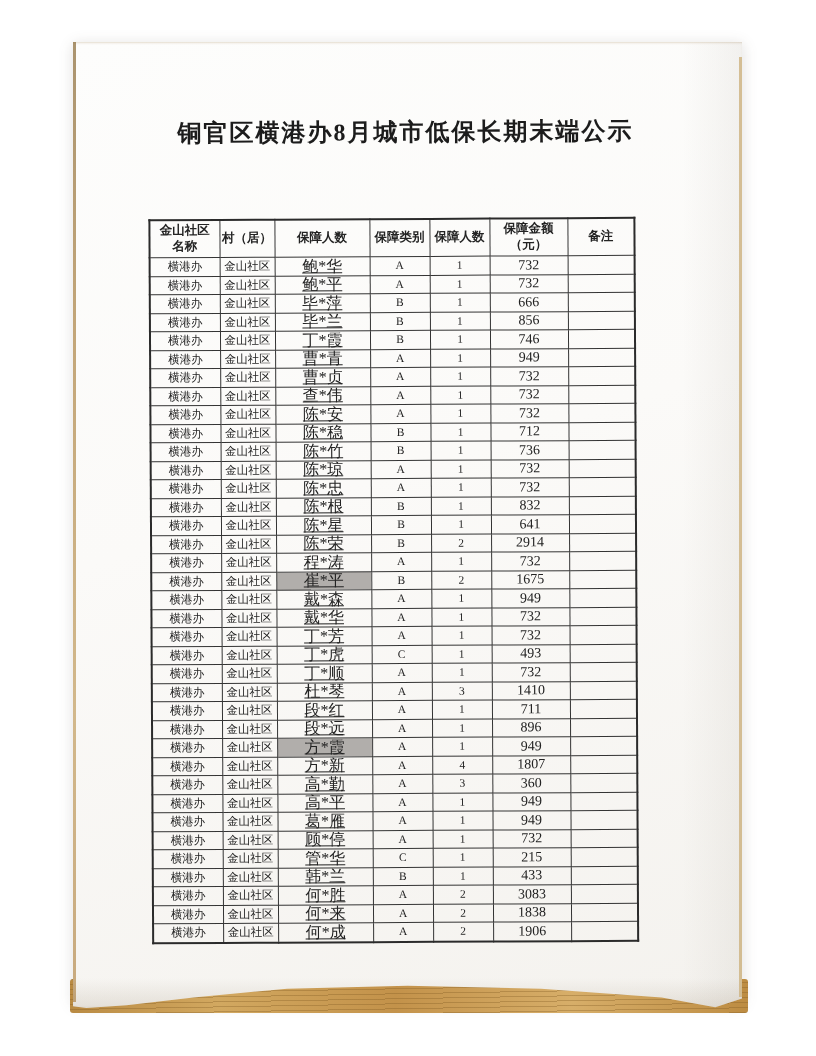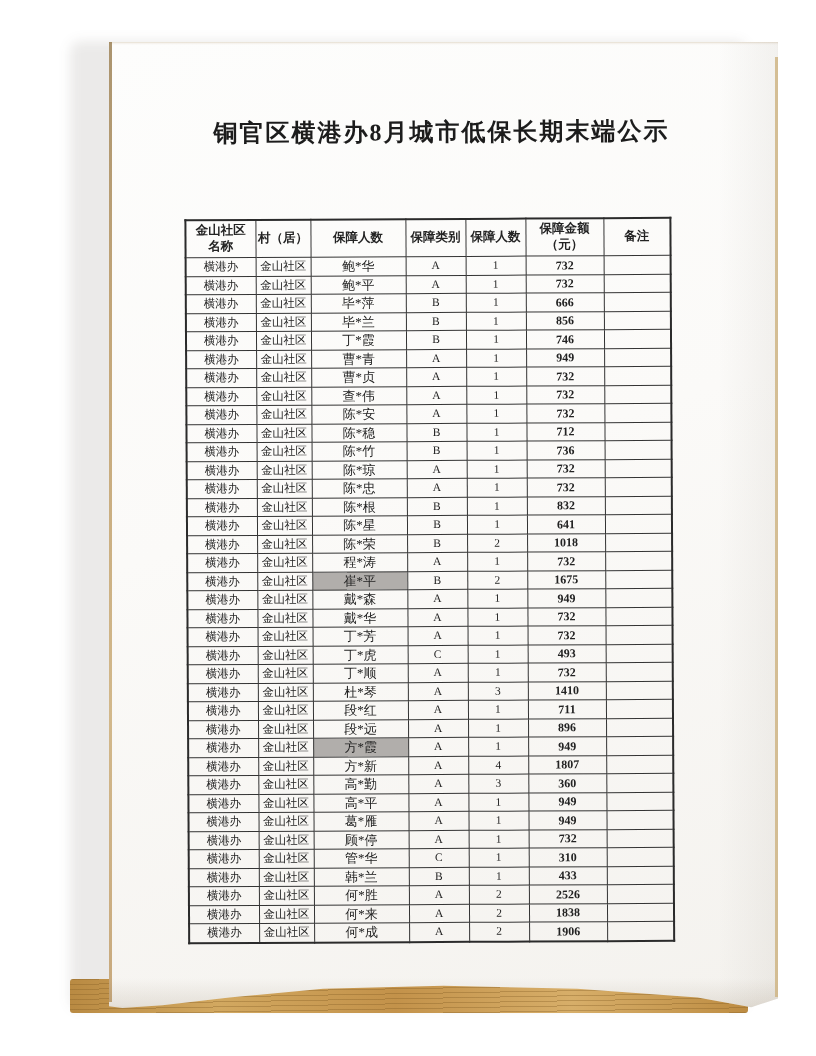--- a/index.html
+++ b/index.html
@@ -19,21 +19,20 @@
       repeating-linear-gradient(179deg, rgba(130,92,35,0.35) 0 1px, rgba(0,0,0,0) 1px 5px),
       linear-gradient(90deg,#b98a42 0%,#d2a860 22%,#c3924a 48%,#d7ae69 74%,#bd8c42 100%);
   }
   .paper {
     position:absolute; left:73px; top:42px; width:669px; height:970px;
     background:linear-gradient(163deg,#fdfdfc 0%,#fbfaf8 45%,#f4f2ee 100%);
     box-shadow: inset 0 2px 3px -2px rgba(160,130,80,0.55);
     clip-path: polygon(0% 0%, 100% 0%, 100% 98.6%, 96% 99.5%, 88% 98.5%,
                        70% 97.6%, 50% 97.3%, 32% 97.6%, 18% 98.5%,
                        8% 99.3%, 2% 99.6%, 0% 99.4%);
-    margin-left: 36px;
   }
   .paper::before { 
     content:""; position:absolute; left:0; top:0; width:3px; height:99%;
     background:linear-gradient(#8f7140,#b08a4e 30%,#c5a368 70%,#b89057);
     opacity:.75;
   }
   .paper::after { 
     content:""; position:absolute; right:0; top:1.5%; width:3px; height:97%;
     background:#cfb585; opacity:.85;
   }
@@ -58,22 +57,22 @@
   }
   .doc-table th, .doc-table td {
     border:1px solid #343434; text-align:center; vertical-align:middle;
     padding:0; overflow:hidden;
   }
   .doc-table thead th {
     height:36px; font-size:12.5px; font-weight:600;
     white-space:pre-line; line-height:1.25;
   }
   .doc-table tbody td { height:17.5px; font-size:11.5px; line-height:1; }
-  .doc-table tbody td.col-name { font-size:13px; }
-  .doc-table tbody td.col-amount { font-size:12px;font-weight:bold; }
+  .doc-table tbody td.col-name { font-size:16px;text-decoration:underline; }
+  .doc-table tbody td.col-amount { font-size:14px; }
   .doc-table tbody td.hl { background:#b1aeab; }
 </style>
 </head>
 <body>
 
 <div id="stage">
   <div class="paper-shadow"></div>
   <div class="wood"></div>
 
   <div class="paper">
@@ -241,21 +240,21 @@
               <td class="col-persons">1</td>
               <td class="col-amount">641</td>
               <td class="col-remark"></td>
             </tr>
             <tr>
               <td class="col-office">横港办</td>
               <td class="col-village">金山社区</td>
               <td class="col-name">陈*荣</td>
               <td class="col-category">B</td>
               <td class="col-persons">2</td>
-              <td class="col-amount">1018</td>
+              <td class="col-amount">2914</td>
               <td class="col-remark"></td>
             </tr>
             <tr>
               <td class="col-office">横港办</td>
               <td class="col-village">金山社区</td>
               <td class="col-name">程*涛</td>
               <td class="col-category">A</td>
               <td class="col-persons">1</td>
               <td class="col-amount">732</td>
               <td class="col-remark"></td>
@@ -394,39 +393,39 @@
               <td class="col-persons">1</td>
               <td class="col-amount">732</td>
               <td class="col-remark"></td>
             </tr>
             <tr>
               <td class="col-office">横港办</td>
               <td class="col-village">金山社区</td>
               <td class="col-name">管*华</td>
               <td class="col-category">C</td>
               <td class="col-persons">1</td>
-              <td class="col-amount">310</td>
+              <td class="col-amount">215</td>
               <td class="col-remark"></td>
             </tr>
             <tr>
               <td class="col-office">横港办</td>
               <td class="col-village">金山社区</td>
               <td class="col-name">韩*兰</td>
               <td class="col-category">B</td>
               <td class="col-persons">1</td>
               <td class="col-amount">433</td>
               <td class="col-remark"></td>
             </tr>
             <tr>
               <td class="col-office">横港办</td>
               <td class="col-village">金山社区</td>
               <td class="col-name">何*胜</td>
               <td class="col-category">A</td>
               <td class="col-persons">2</td>
-              <td class="col-amount">2526</td>
+              <td class="col-amount">3083</td>
               <td class="col-remark"></td>
             </tr>
             <tr>
               <td class="col-office">横港办</td>
               <td class="col-village">金山社区</td>
               <td class="col-name">何*来</td>
               <td class="col-category">A</td>
               <td class="col-persons">2</td>
               <td class="col-amount">1838</td>
               <td class="col-remark"></td>

